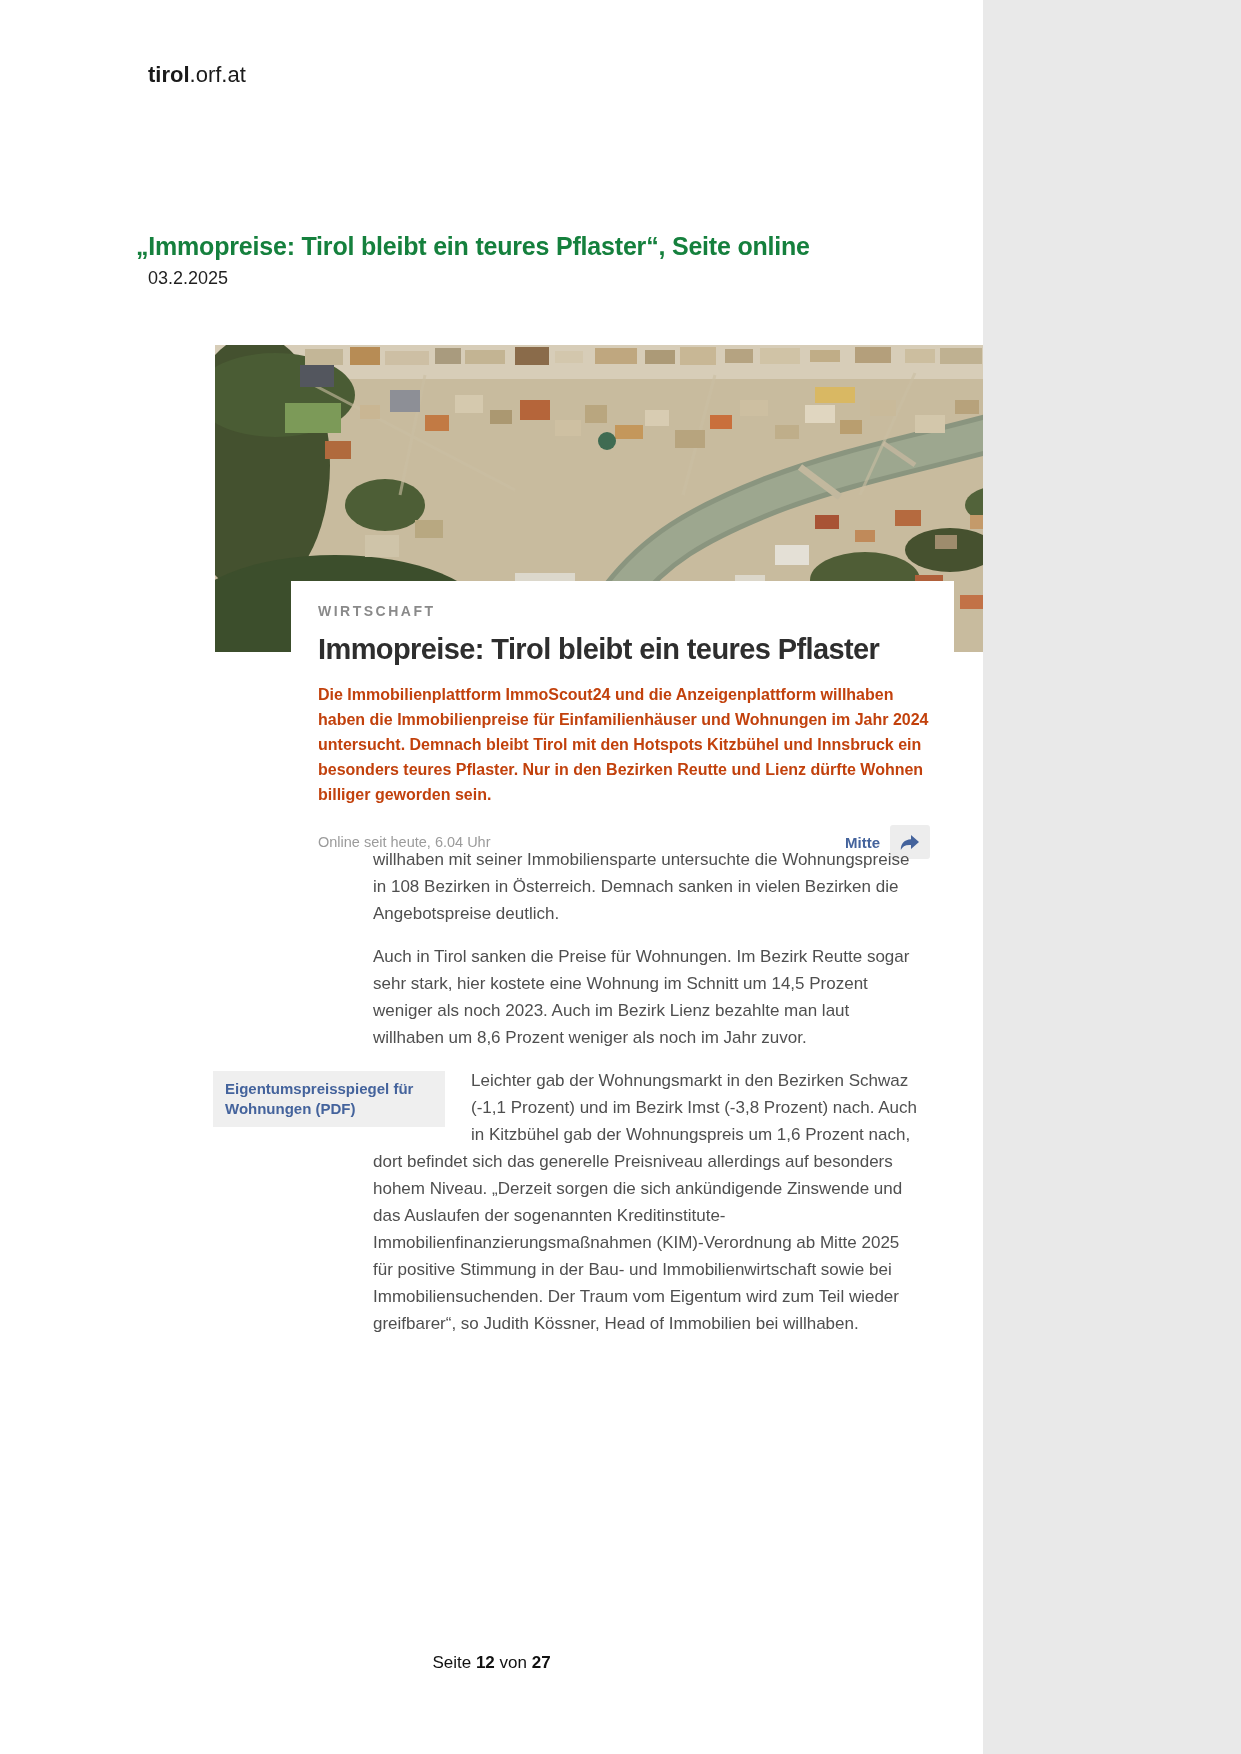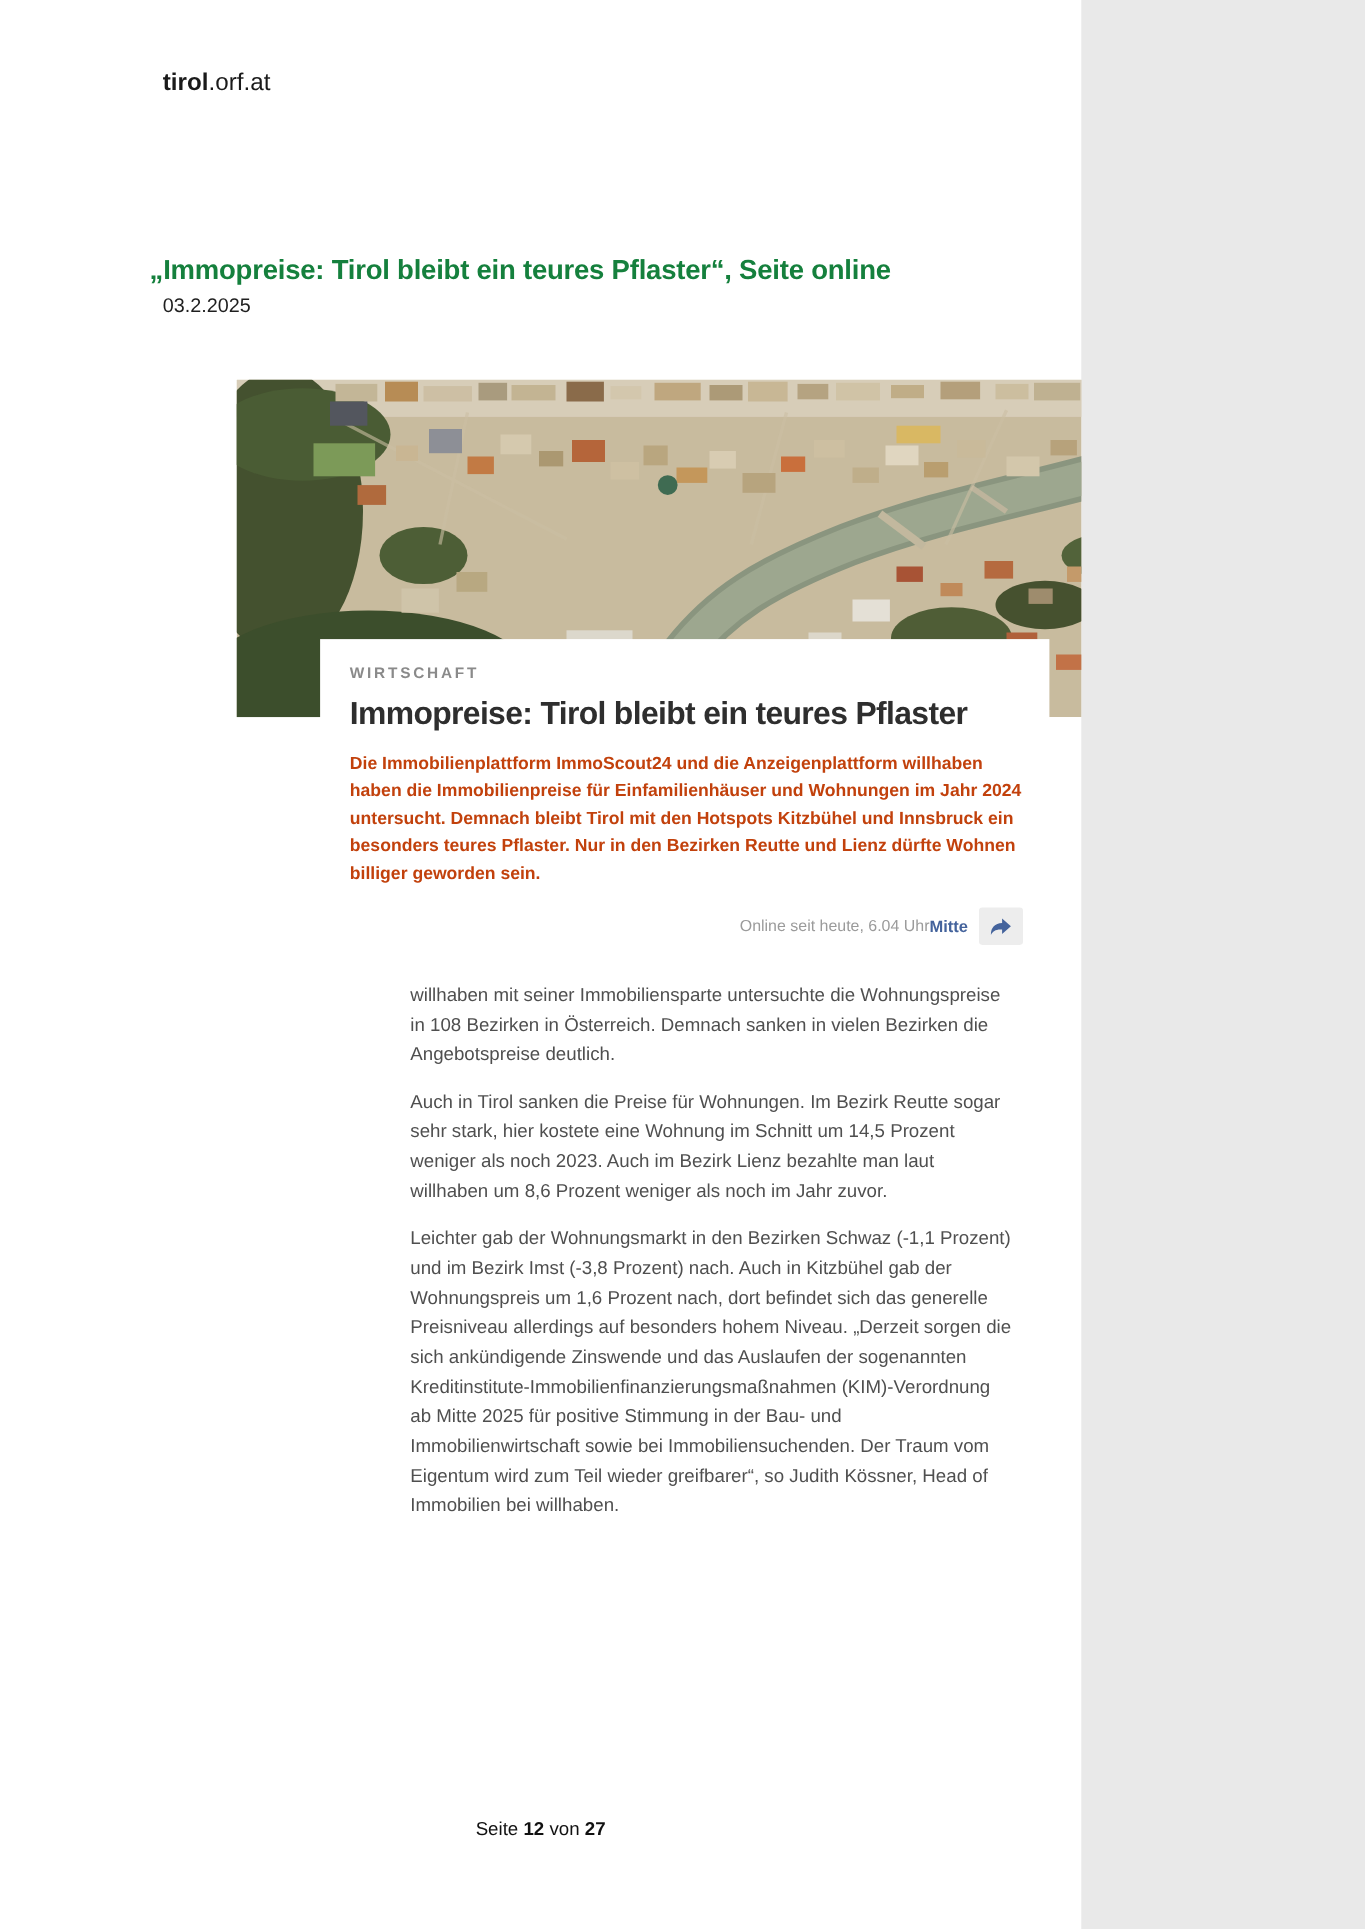--- a/index.html
+++ b/index.html
@@ -23,29 +23,29 @@
                 height:164px;font-size:10px;letter-spacing:0.8px;color:#a8a8a8;
                 white-space:nowrap;}
 
   
   .card{position:absolute;left:291px;top:581px;width:663px;box-sizing:border-box;
         background:#ffffff;padding:22px 24px 16px 27px;z-index:5;}
   .category{font-size:14px;letter-spacing:2.5px;color:#8a8a8a;font-weight:bold;}
   .headline{margin:14px 0 0 0;font-size:29px;font-weight:bold;color:#2e2e2e;
             letter-spacing:-0.6px;white-space:nowrap;}
   .lede{margin:16px 0 0 0;font-size:16px;line-height:25px;font-weight:bold;color:#c2410c;}
-  .meta-row{margin-top:18px;display:flex;justify-content:flex-end;align-items:center;}
+  .meta-row{margin-top:18px;display:flex;justify-content:space-between;align-items:center;}
   .meta{font-size:14.5px;color:#9b9b9b;}
   .share{display:inline-flex;align-items:center;gap:10px;cursor:pointer;}
   .share-label{font-size:15px;font-weight:bold;color:#44639c;}
   .share-icon{width:40px;height:34px;background:#ededed;border-radius:3px;
               display:inline-flex;align-items:center;justify-content:center;}
 
   
-  .body{position:absolute;left:373px;top:891px;width:548px;z-index:6;
+  .body{position:absolute;left:373px;top:846px;width:548px;z-index:6;
         font-size:17px;line-height:27px;color:#4f4f4f;}
   .body p{margin:0 0 16px 0;}
   .body h3{margin:8px 0 10px 0;font-size:20px;color:#3b3b3b;letter-spacing:-0.2px;}
   .p3{overflow:visible;}
   .link-box{float:left;width:232px;box-sizing:border-box;margin:4px 26px 18px -160px;
             background:#efefef;padding:8px 12px;font-size:15px;line-height:20px;
             font-weight:bold;color:#44639c;text-decoration:none;display:block;}
 
   .footer{position:absolute;left:0;top:1653px;width:100%;text-align:center;
           font-size:17px;color:#111;}
@@ -177,20 +177,21 @@
           </svg>
         </span>
       </span>
     </div>
   </div>
 
   <div class="body">
     <p>willhaben mit seiner Immobiliensparte untersuchte die Wohnungspreise in 108 Bezirken in Österreich. Demnach sanken in vielen Bezirken die Angebotspreise deutlich.</p>
     <p>Auch in Tirol sanken die Preise für Wohnungen. Im Bezirk Reutte sogar sehr stark, hier kostete eine Wohnung im Schnitt um 14,5 Prozent weniger als noch 2023. Auch im Bezirk Lienz bezahlte man laut willhaben um 8,6 Prozent weniger als noch im Jahr zuvor.</p>
     <div class="p3">
+      <a href="#" class="link-box">Eigentumspreisspiegel für Wohnungen (PDF)</a>
       <span>Leichter gab der Wohnungsmarkt in den Bezirken Schwaz (-1,1 Prozent) und im Bezirk Imst (-3,8 Prozent) nach. Auch in Kitzbühel gab der Wohnungspreis um 1,6 Prozent nach, dort befindet sich das generelle Preisniveau allerdings auf besonders hohem Niveau. „Derzeit sorgen die sich ankündigende Zinswende und das Auslaufen der sogenannten Kreditinstitute-Immobilienfinanzierungsmaßnahmen (KIM)-Verordnung ab Mitte 2025 für positive Stimmung in der Bau- und Immobilienwirtschaft sowie bei Immobiliensuchenden. Der Traum vom Eigentum wird zum Teil wieder greifbarer“, so Judith Kössner, Head of Immobilien bei willhaben.</span>
     </div>
   </div>
 
   <div class="footer">
     <span>Seite</span>
     <b>12</b>
     <span>von</span>
     <b>27</b>
   </div>

